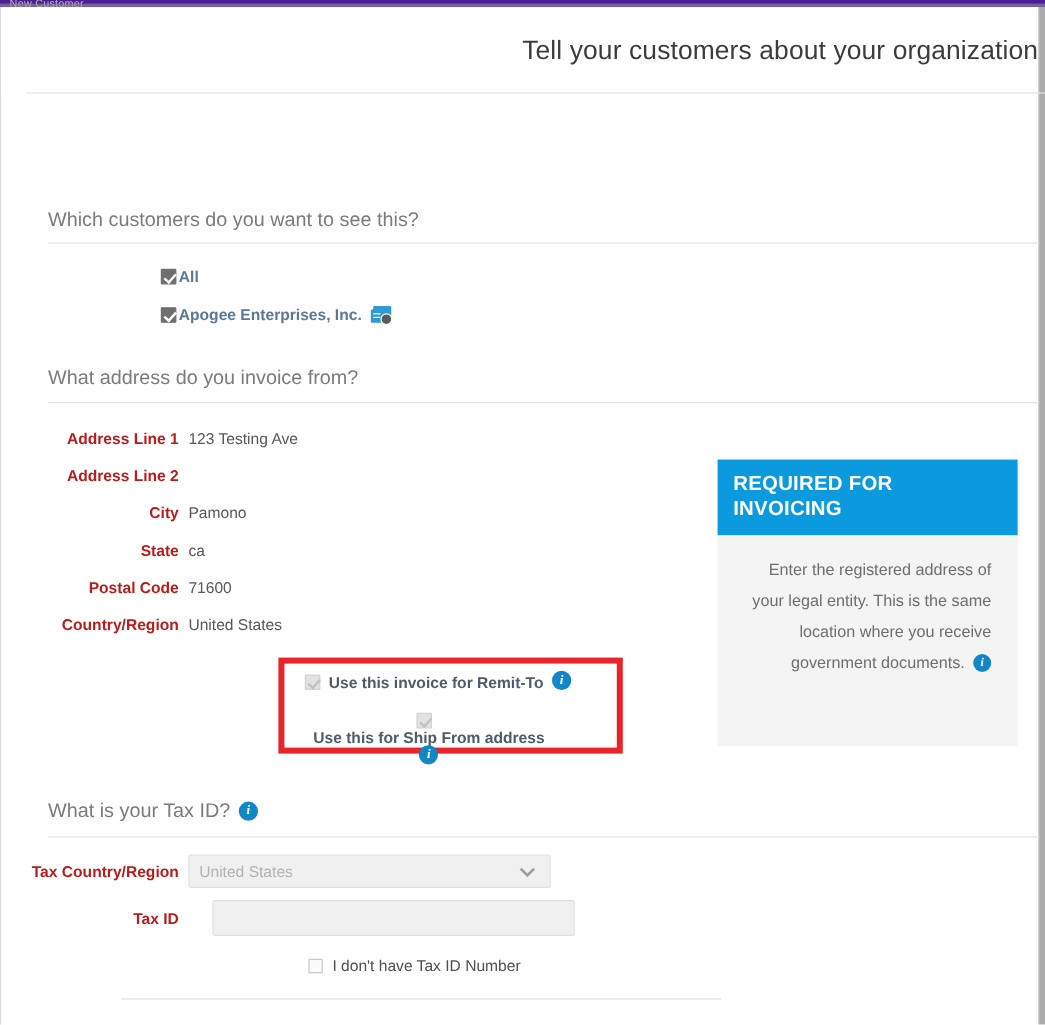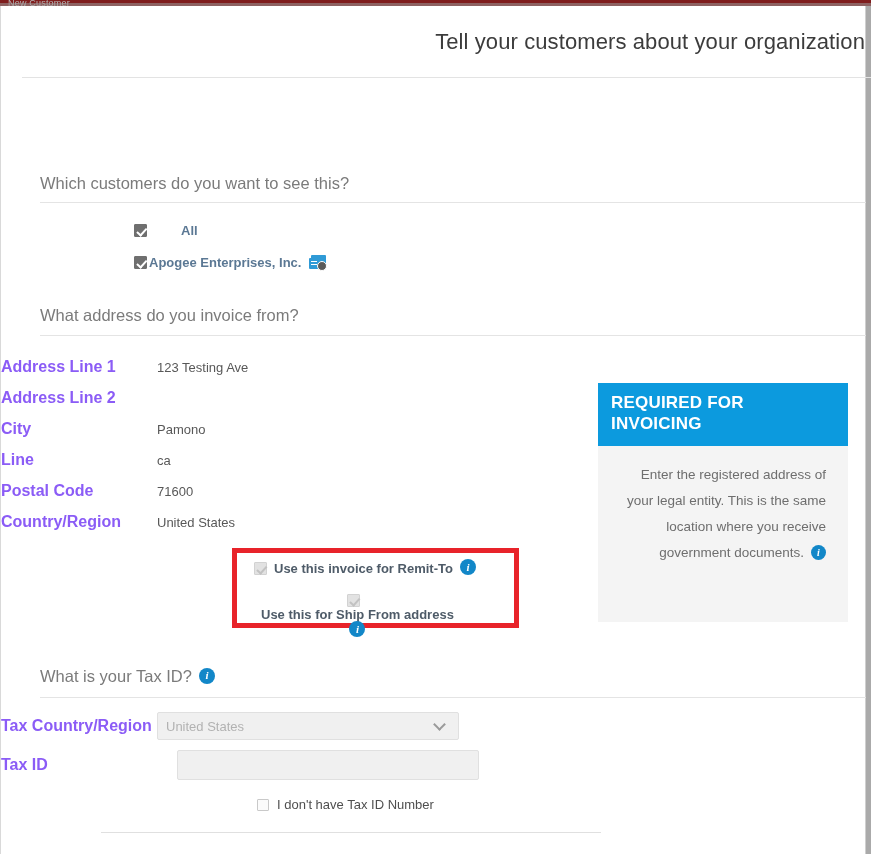--- a/index.html
+++ b/index.html
@@ -13,21 +13,21 @@
     width: 871px;
     height: 854px;
     background: #ffffff;
     overflow: hidden;
   }
 
   
   .top-strip {
     position: absolute; top: 0; left: 0;
     width: 871px; height: 6px;
-    background: #7f1d1d;
+    background: #4c1d95;
   }
   .top-strip-line {
     position: absolute; top: 3px; left: 0;
     width: 871px; height: 3px;
     background: #9a9a9a;
     opacity: .55;
   }
   .top-strip-ghost {
     position: absolute; top: 0px; left: 8px;
     font-size: 9px; color: #b8b8b8;
@@ -161,24 +161,24 @@
   }
 
   
   .field-row {
     position: absolute;
     display: flex; align-items: baseline;
     white-space: nowrap;
   }
   .field-label {
     width: 156px;
-    text-align: left;
-    font-size: 16px;
+    text-align: right;
+    font-size: 13px;
     font-weight: bold;
-    color: #8b5cf6;
+    color: #b91c1c;
     padding-right: 8px;
     flex: 0 0 auto;
   }
   .field-value {
     font-size: 13px;
     color: #585858;
   }
 
   
   .red-box {
@@ -314,21 +314,21 @@
   <div class="page-header">
     <div class="page-title">Tell your customers about your organization</div>
   </div>
   <div class="header-rule"></div>
 
   <div class="content">
 
     <div class="section-heading" style="left:39px; top:96px;">Which customers do you want to see this?</div>
     <div class="section-rule" style="left:39px; top:124px; width:826px;"></div>
 
-    <div class="cb-row" style="left:133px; top:145px;gap:32px;">
+    <div class="cb-row" style="left:133px; top:145px;">
       <span class="cb-filled"></span>
       <span class="cb-label-blue">All</span>
     </div>
 
     <div class="cb-row" style="left:133px; top:177px;">
       <span class="cb-filled"></span>
       <span class="cb-label-blue">Apogee Enterprises, Inc.</span>
       <span class="card-icon">
         <span class="c-back"></span>
         <span class="c-front"></span>
@@ -346,21 +346,21 @@
     </div>
     <div class="field-row" style="left:0px; top:311px;">
       <span class="field-label">Address Line 2</span>
       <span class="field-value"></span>
     </div>
     <div class="field-row" style="left:0px; top:342px;">
       <span class="field-label">City</span>
       <span class="field-value">Pamono</span>
     </div>
     <div class="field-row" style="left:0px; top:373px;">
-      <span class="field-label">Line</span>
+      <span class="field-label">State</span>
       <span class="field-value">ca</span>
     </div>
     <div class="field-row" style="left:0px; top:404px;">
       <span class="field-label">Postal Code</span>
       <span class="field-value">71600</span>
     </div>
     <div class="field-row" style="left:0px; top:435px;">
       <span class="field-label">Country/Region</span>
       <span class="field-value">United States</span>
     </div>

